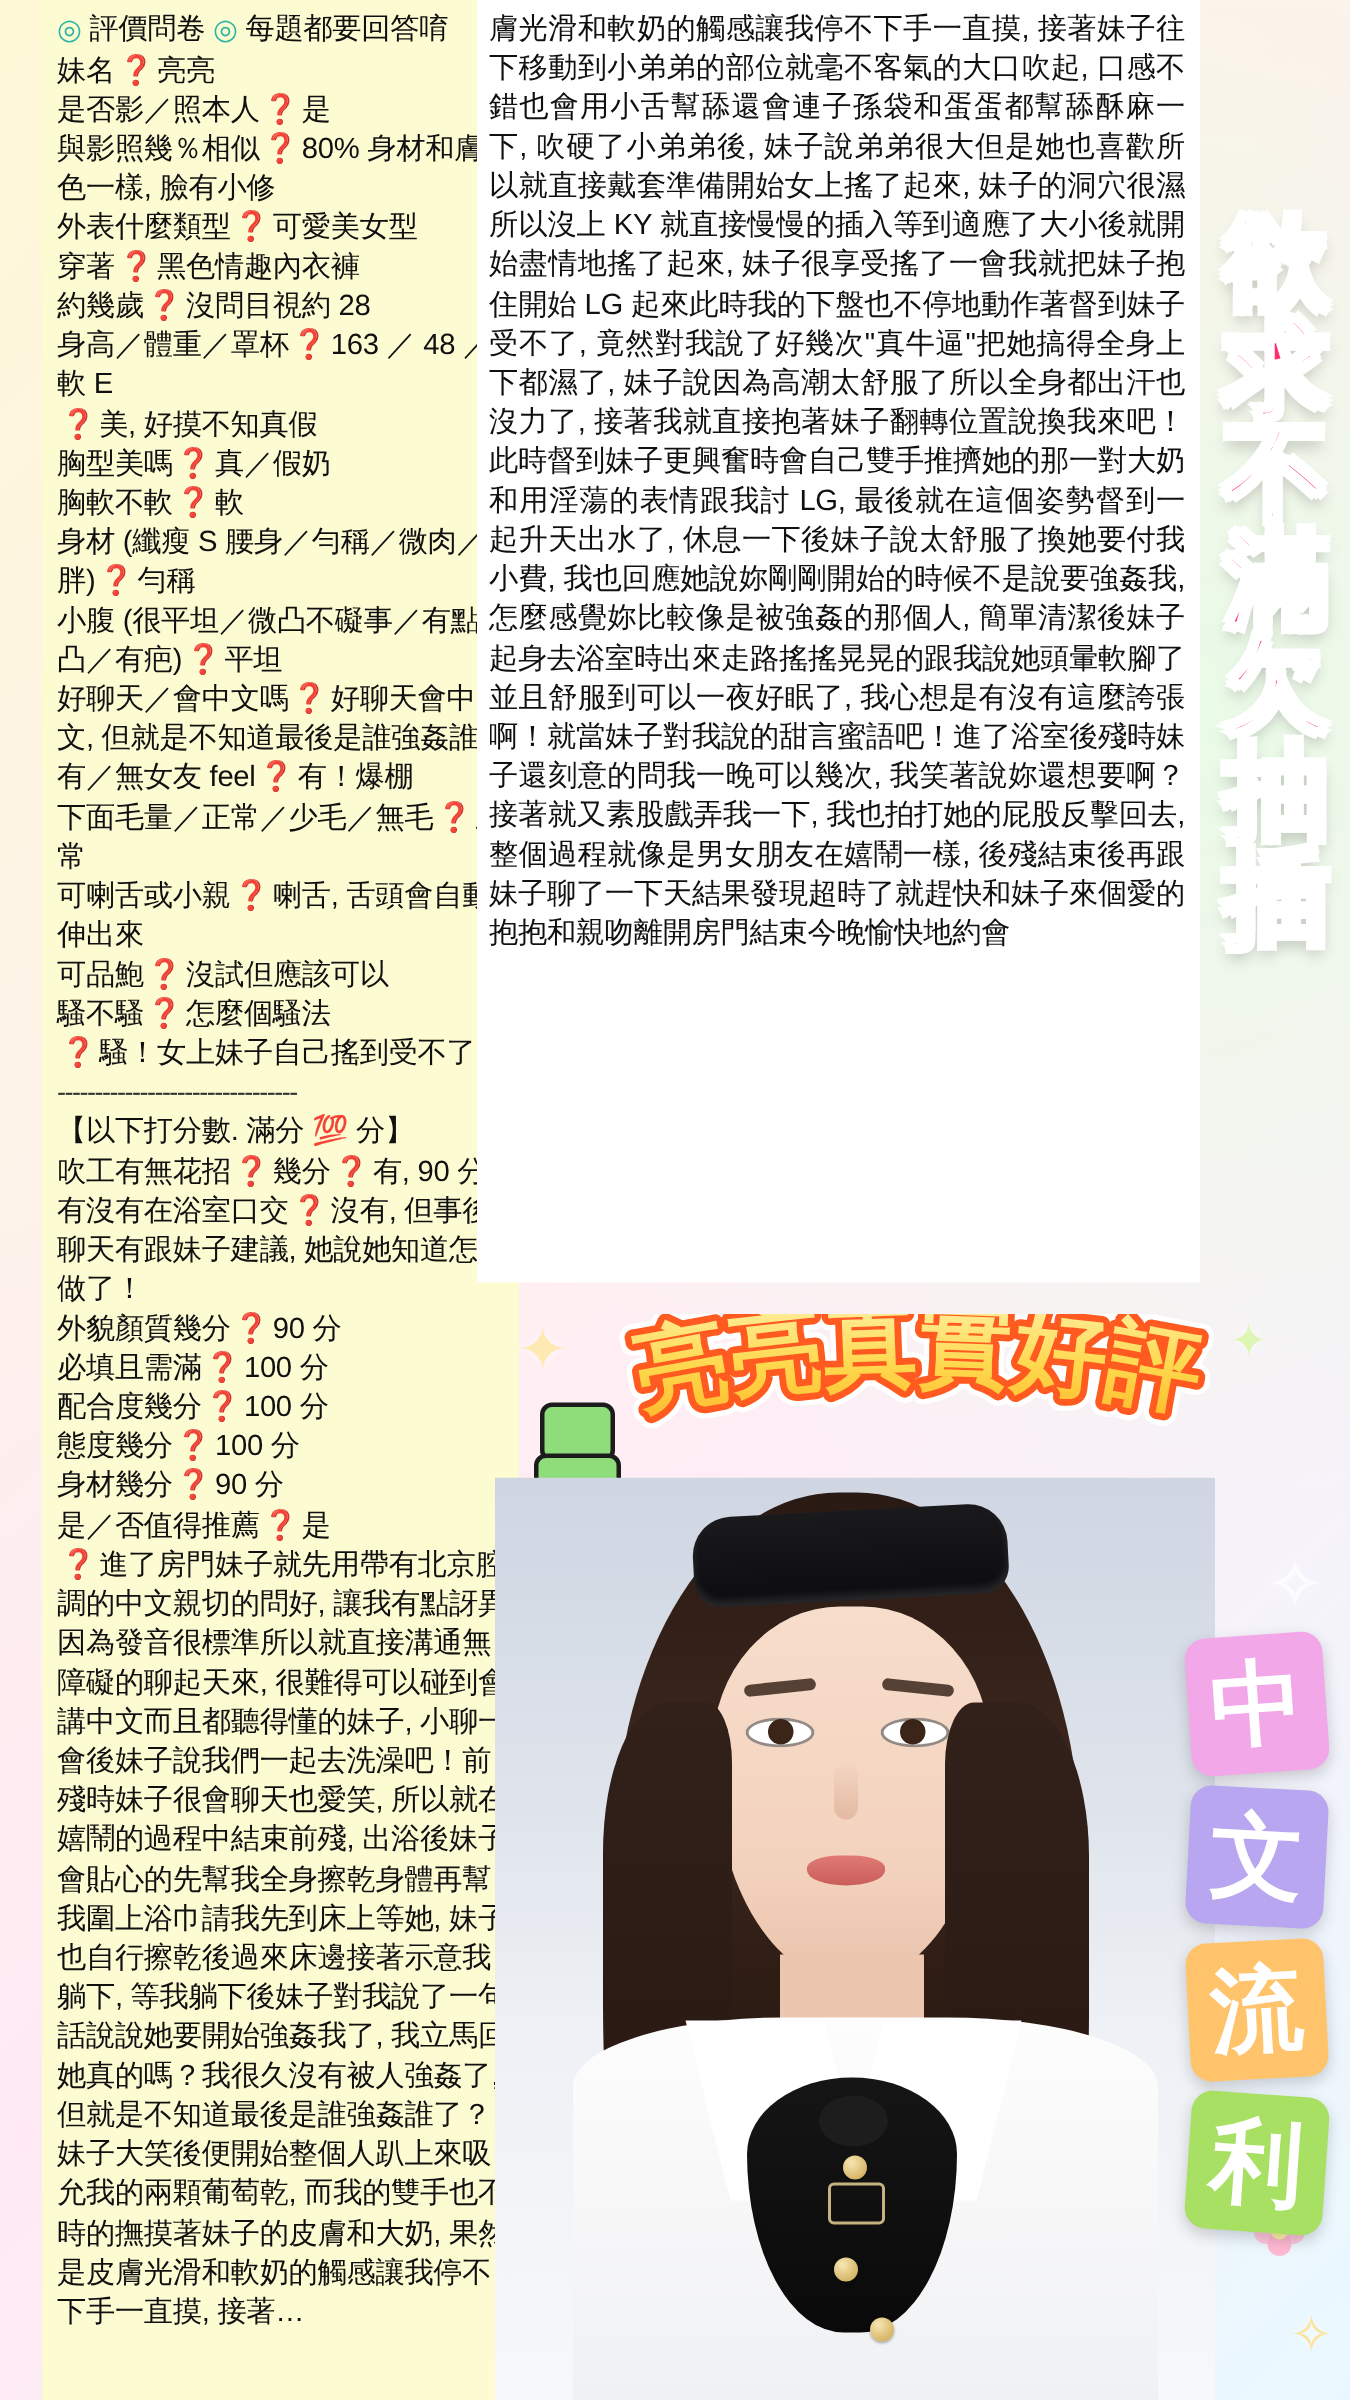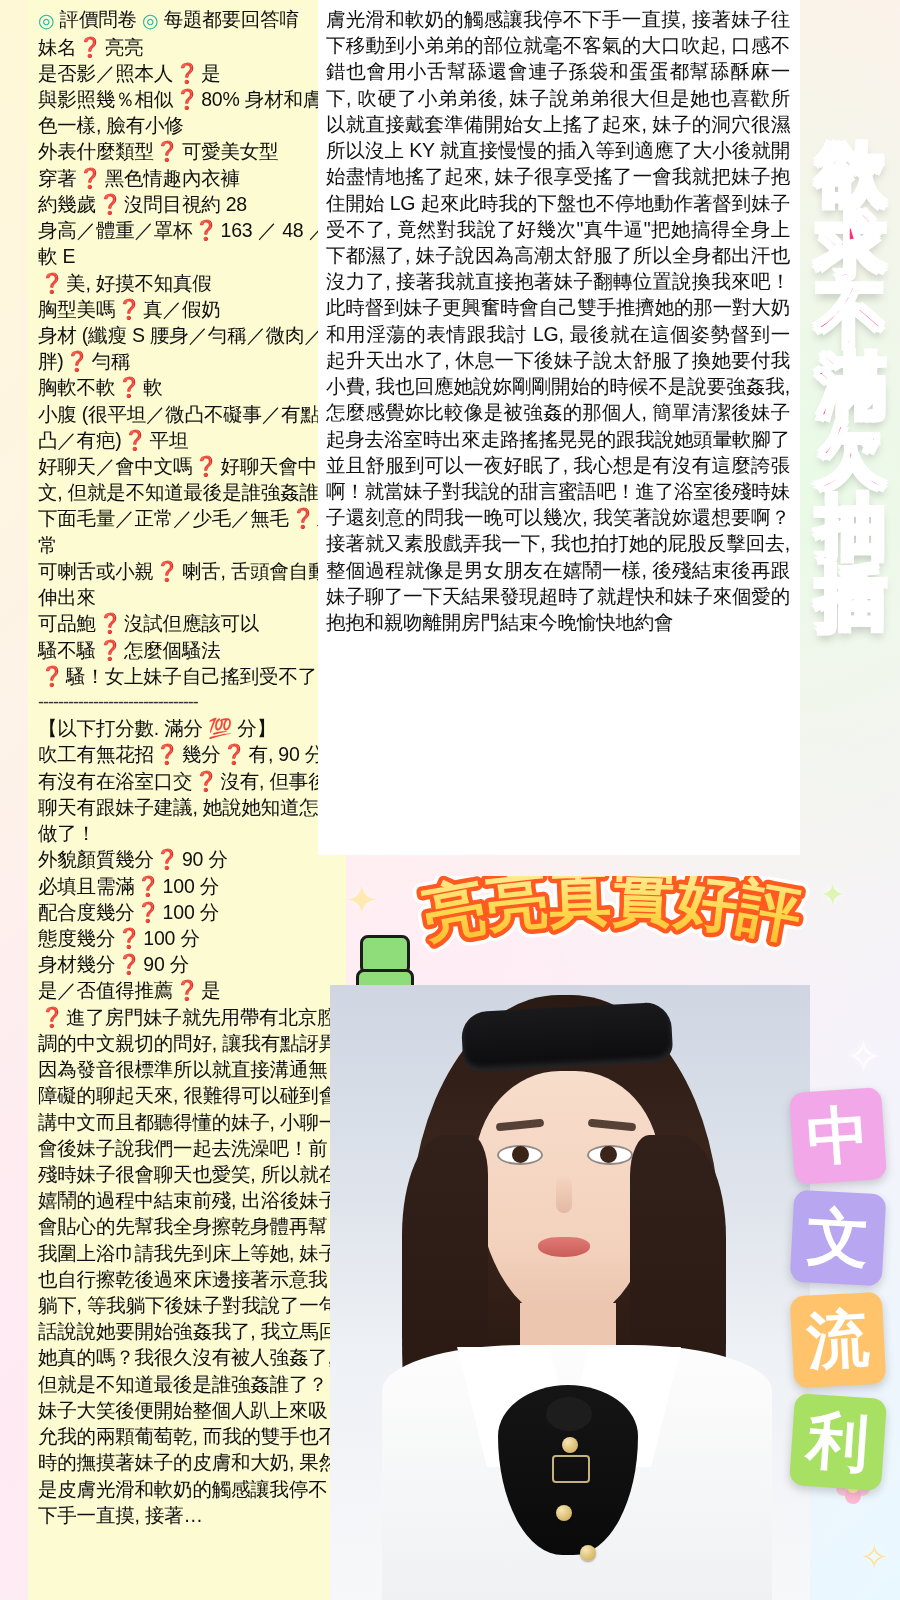--- a/index.html
+++ b/index.html
@@ -415,24 +415,25 @@
     <div id="qa-list">
         <p class="qa-line"><span>妹名</span><span class="q-mark">❓</span><span>亮亮</span></p>
         <p class="qa-line"><span>是否影／照本人</span><span class="q-mark">❓</span><span>是</span></p>
         <p class="qa-line"><span>與影照幾％相似</span><span class="q-mark">❓</span><span>80% 身材和膚色一樣, 臉有小修</span></p>
         <p class="qa-line"><span>外表什麼類型</span><span class="q-mark">❓</span><span>可愛美女型</span></p>
         <p class="qa-line"><span>穿著</span><span class="q-mark">❓</span><span>黑色情趣內衣褲</span></p>
         <p class="qa-line"><span>約幾歲</span><span class="q-mark">❓</span><span>沒問目視約 28</span></p>
         <p class="qa-line"><span>身高／體重／罩杯</span><span class="q-mark">❓</span><span>163 ／ 48 ／ 軟 E</span></p>
         <p class="qa-line"><span class="q-mark">❓</span><span>美, 好摸不知真假</span></p>
         <p class="qa-line"><span>胸型美嗎</span><span class="q-mark">❓</span><span>真／假奶</span></p>
+        <p class="qa-line"><span>胸軟不軟</span><span class="q-mark">❓</span><span>軟</span></p>
         <p class="qa-line"><span>身材 (纖瘦 S 腰身／勻稱／微肉／胖)</span><span class="q-mark">❓</span><span>勻稱</span></p>
-        <p class="qa-line"><span>胸軟不軟</span><span class="q-mark">❓</span><span>軟</span></p>
         <p class="qa-line"><span>小腹 (很平坦／微凸不礙事／有點凸／有疤)</span><span class="q-mark">❓</span><span>平坦</span></p>
         <p class="qa-line"><span>好聊天／會中文嗎</span><span class="q-mark">❓</span><span>好聊天會中文, 但就是不知道最後是誰強姦誰了</span></p>
+        <p class="qa-line"><span>有／無女友 feel</span><span class="q-mark">❓</span><span>有！爆棚</span></p>
         <p class="qa-line"><span>下面毛量／正常／少毛／無毛</span><span class="q-mark">❓</span><span>正常</span></p>
         <p class="qa-line"><span>可喇舌或小親</span><span class="q-mark">❓</span><span>喇舌, 舌頭會自動伸出來</span></p>
         <p class="qa-line"><span>可品鮑</span><span class="q-mark">❓</span><span>沒試但應該可以</span></p>
         <p class="qa-line"><span>騷不騷</span><span class="q-mark">❓</span><span>怎麼個騷法</span></p>
         <p class="qa-line"><span class="q-mark">❓</span><span>騷！女上妹子自己搖到受不了</span></p>
       </div>
 
     <p class="qa-line divider">--------------------------------</p>
 
     <p class="qa-line score-head">【以下打分數. 滿分 💯 分】</p>

